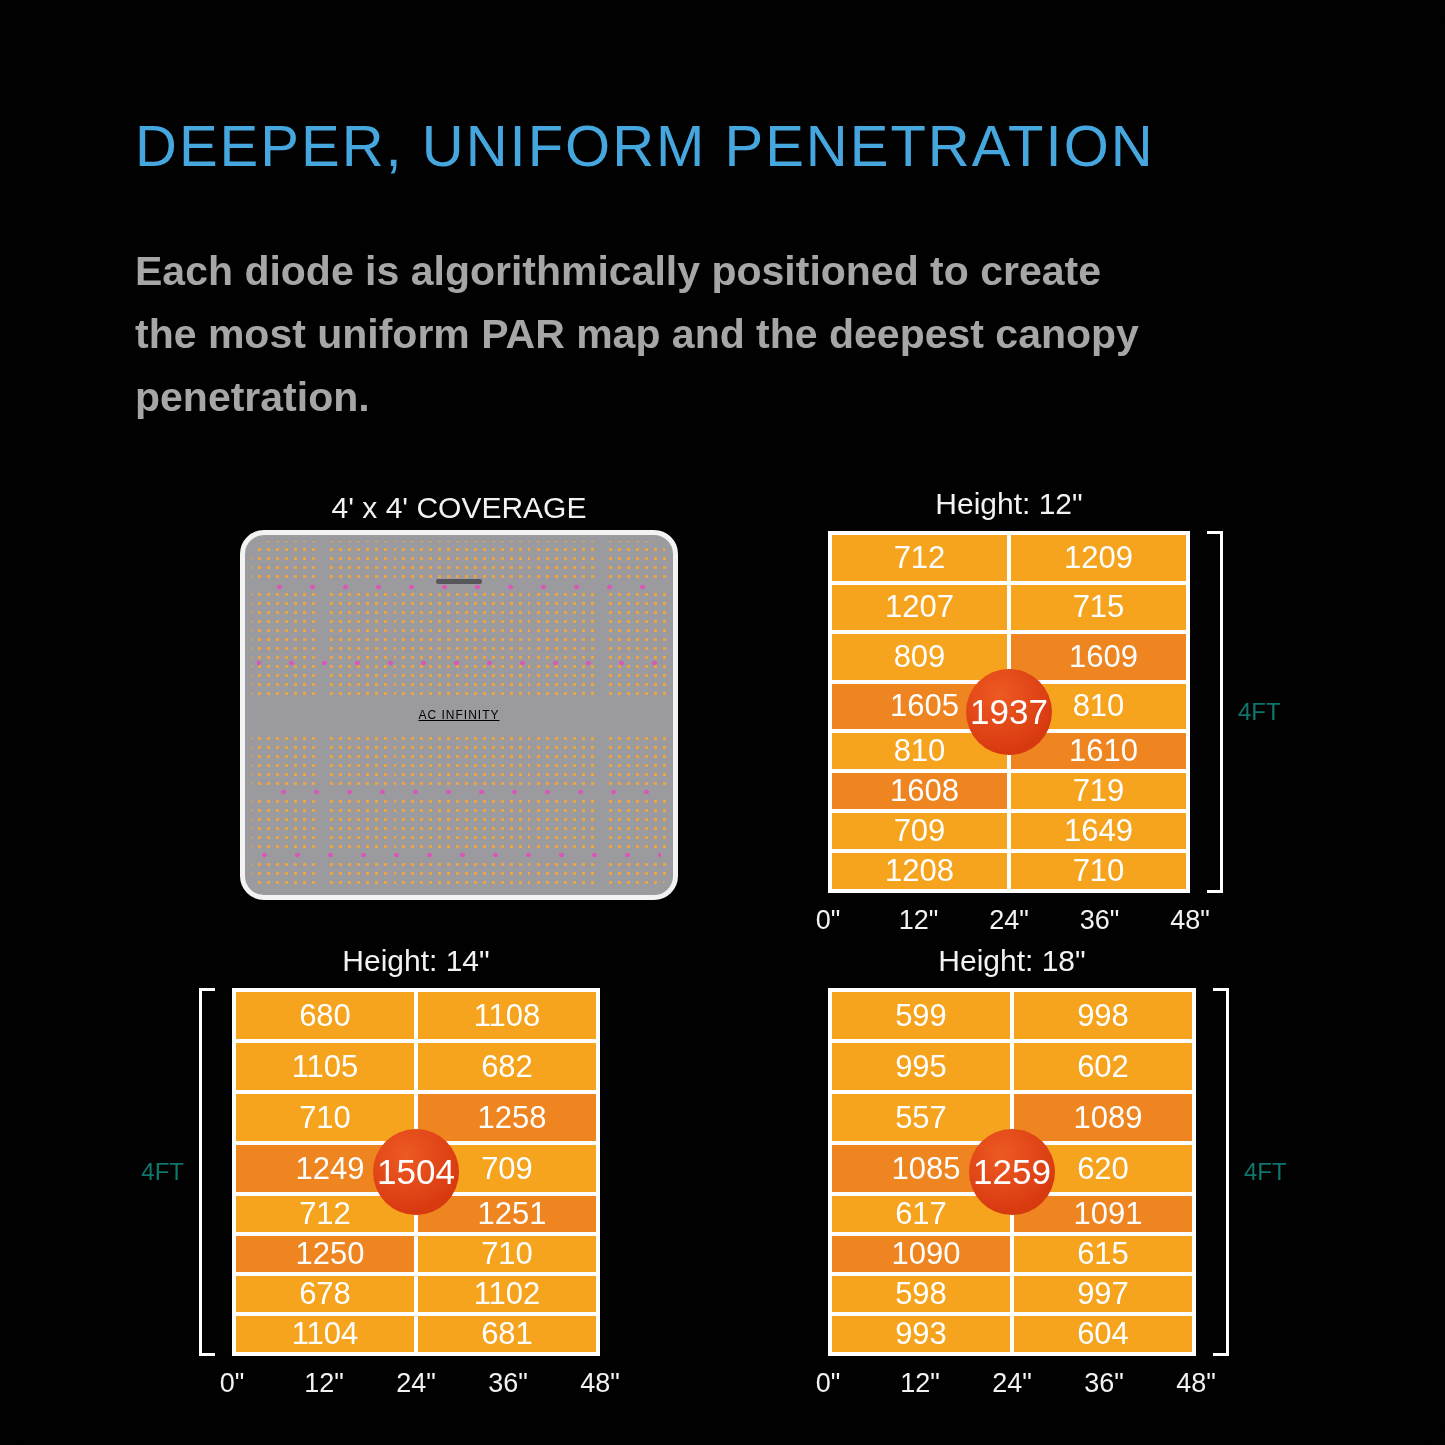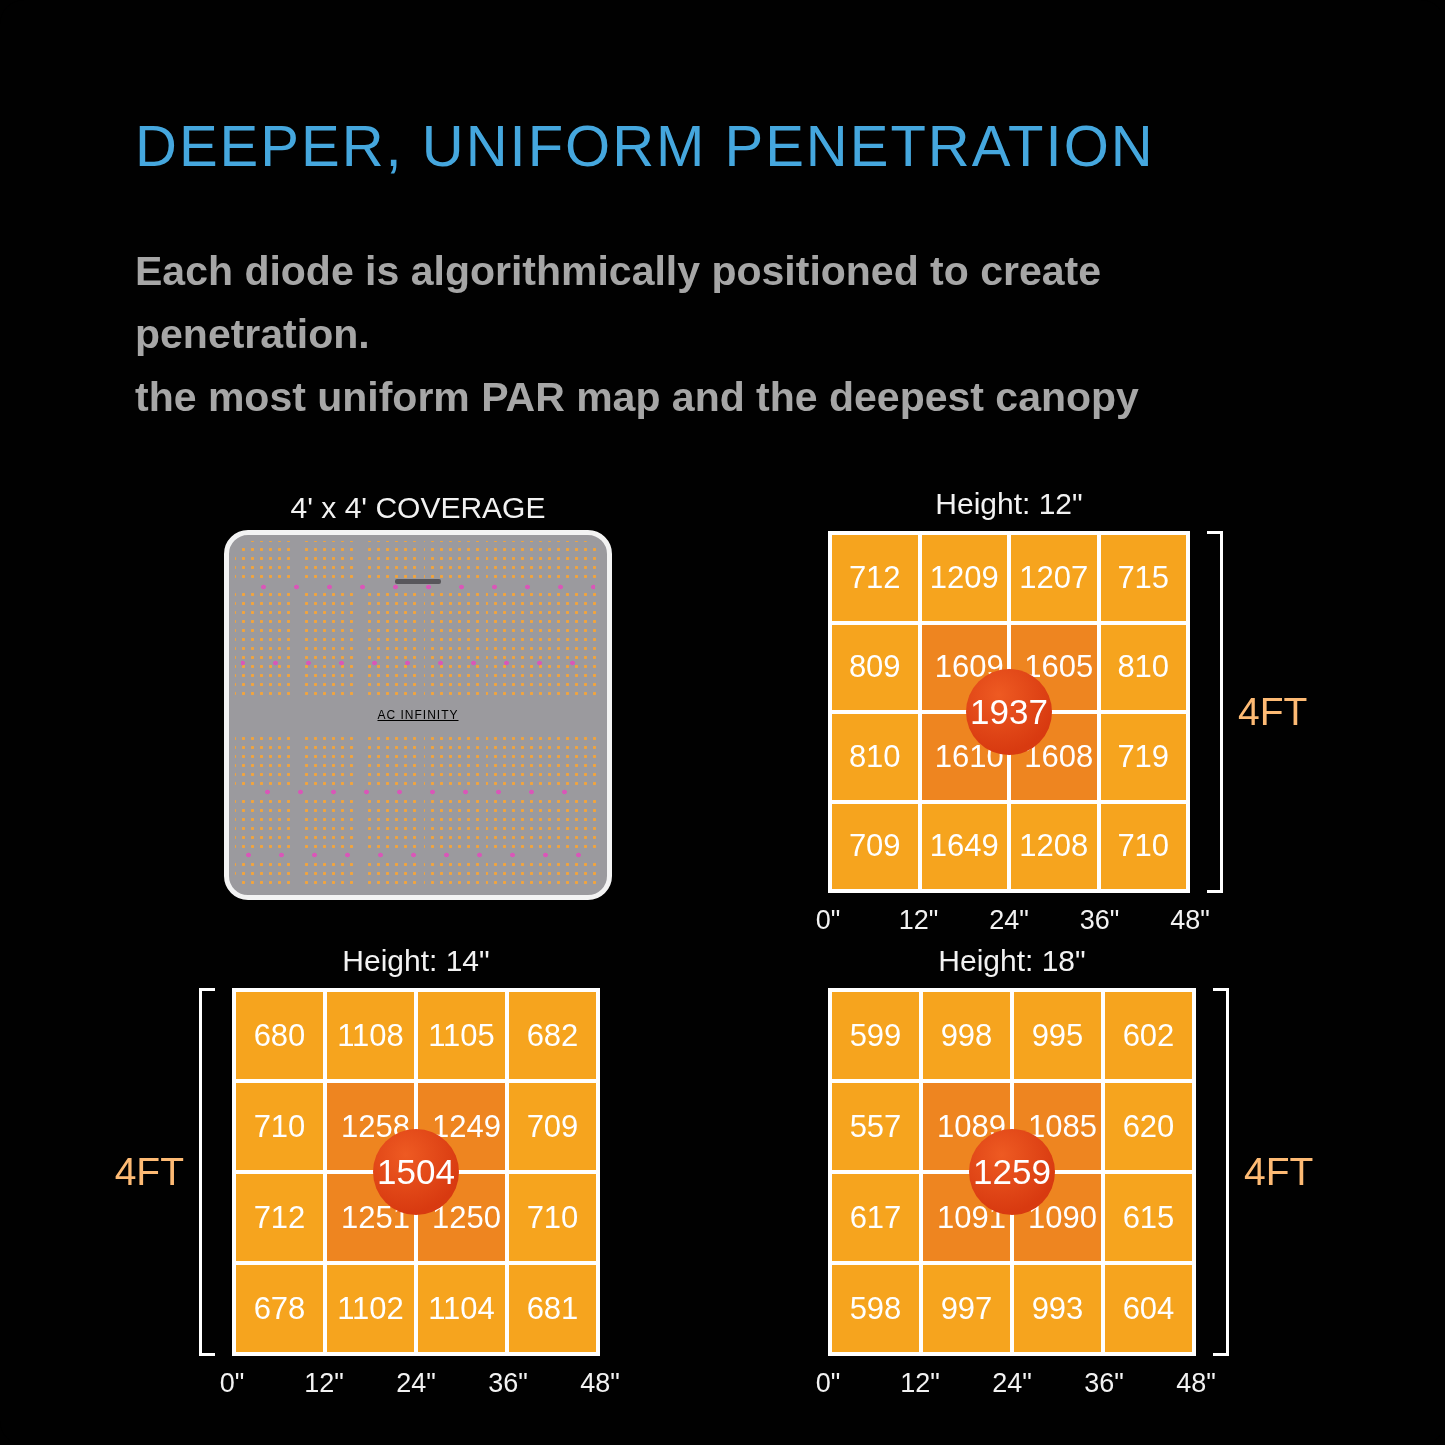--- a/index.html
+++ b/index.html
@@ -14,21 +14,21 @@
   .desc{
     position:absolute;left:135px;top:240px;width:1220px;
     color:#a6a6a6;font-size:41px;line-height:63px;font-weight:bold;
   }
   .panel-title{
     position:absolute;top:-44px;left:0;width:100%;text-align:center;
     color:#f2f2f2;font-size:30px;white-space:nowrap;
   }
   
   .board{
-    position:absolute;left:224px;top:530px;width:388px;height:370px;
+    position:absolute;left:240px;top:530px;width:438px;height:370px;
     background:#9b9a9e;border:5px solid #f3f3f3;border-radius:24px;box-sizing:border-box;
   }
   .board-dots{
     position:absolute;inset:6px;border-radius:16px;
     background-image:radial-gradient(circle,#f2a43c 1.3px,rgba(0,0,0,0) 1.9px);
     background-size:9px 9px;background-position:4px 4px;
   }
   .lane{position:absolute;background:#9b9a9e;}
   .lane.h{left:0;right:0;height:6px;}
   .lane.v{top:0;bottom:0;width:6px;}
@@ -43,21 +43,21 @@
     background-size:33px 6px;
   }
   .board-mark{
     position:absolute;top:38px;left:50%;transform:translateX(-50%);
     width:46px;height:5px;background:#58575b;border-radius:2px;
   }
   
   .grid-wrap{position:absolute;}
   .par-grid{
     display:grid;width:100%;height:100%;box-sizing:border-box;
-    grid-template-columns:repeat(4,1fr);grid-template-rows:repeat(4,1fr);
+    grid-template-columns:repeat(2,1fr);grid-template-rows:repeat(4,1fr);
     gap:4px;background:#ffffff;border:4px solid #ffffff;
   }
   .cell{
     background:#f6a41e;display:flex;align-items:center;justify-content:center;
     color:#ffffff;font-size:31px;
   }
   .cell.inner{background:#ee8520;padding-left:10px;}
   .center-circle{
     position:absolute;left:50%;top:50%;transform:translate(-50%,-50%);
     width:86px;height:86px;border-radius:50%;
@@ -69,21 +69,21 @@
   .bracket.right{
     left:calc(100% + 17px);
     border-top:3px solid #fff;border-bottom:3px solid #fff;border-right:3px solid #fff;
   }
   .bracket.left{
     right:calc(100% + 17px);
     border-top:3px solid #fff;border-bottom:3px solid #fff;border-left:3px solid #fff;
   }
   .fourft{
     position:absolute;top:50%;transform:translateY(-50%);
-    color:#fdba74;font-size:39px;white-space:nowrap;
+    color:#0f766e;font-size:24px;white-space:nowrap;
   }
   .fourft.right{left:calc(100% + 48px);}
   .fourft.left{right:calc(100% + 48px);}
   .x-axis{position:absolute;left:0;right:0;top:calc(100% + 12px);height:34px;}
   .x-axis .tick{
     position:absolute;transform:translateX(-50%);
     color:#f2f2f2;font-size:27px;white-space:nowrap;
   }
   
   .wrap-b{left:828px;top:531px;width:362px;height:362px;}
@@ -92,22 +92,22 @@
 </style>
 </head>
 <body>
 
 <div class="page">
 
   <div class="main-title">DEEPER, UNIFORM PENETRATION</div>
 
   <div class="desc">
     <div>Each diode is algorithmically positioned to create</div>
+    <div>the most uniform PAR map and the deepest canopy</div>
     <div>penetration.</div>
-    <div>the most uniform PAR map and the deepest canopy</div>
   </div>
 
   <div class="board">
     <div class="panel-title">4' x 4' COVERAGE</div>
     <div class="board-dots">
       <div class="lane v" style="left:16%"></div>
       <div class="lane v" style="left:33%"></div>
       <div class="lane v" style="left:50%"></div>
       <div class="lane v" style="left:67%"></div>
       <div class="lane v" style="left:84%"></div>

